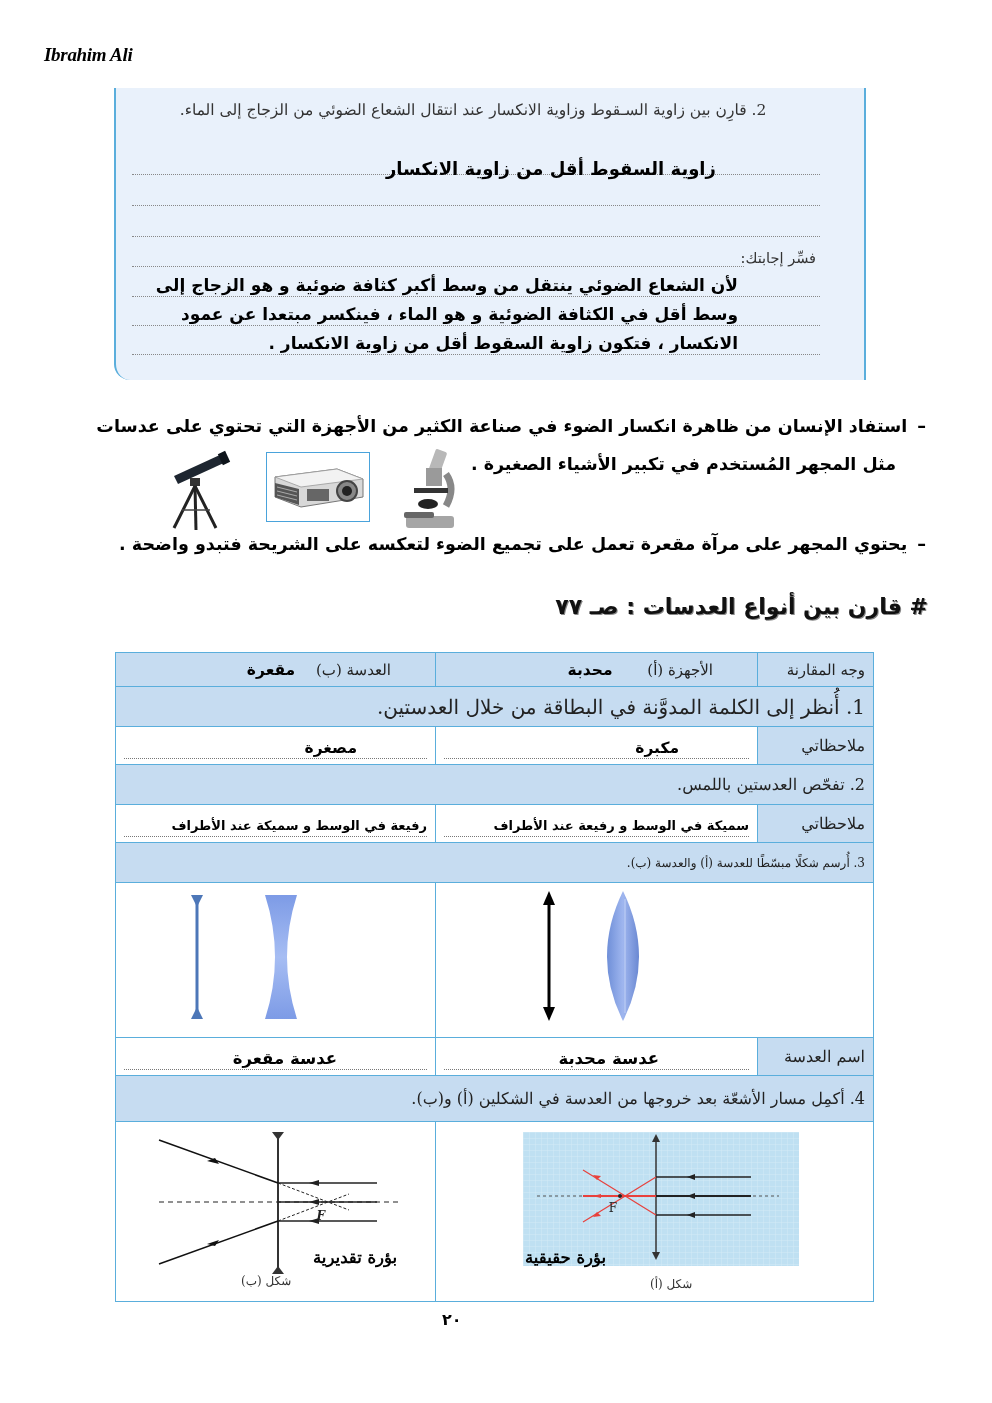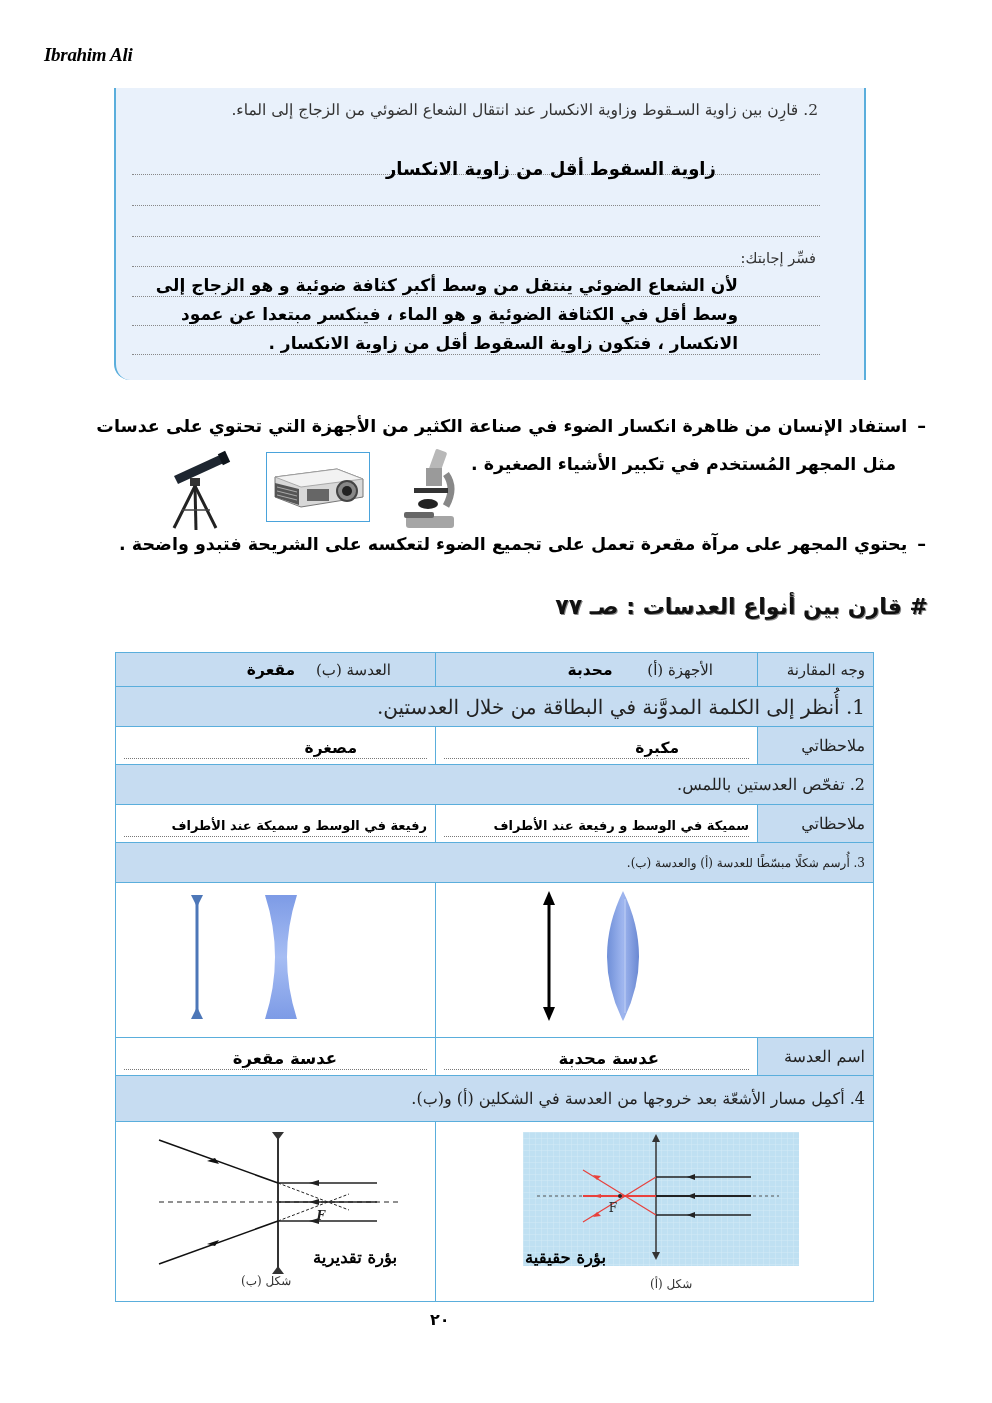--- a/index.html
+++ b/index.html
@@ -2,21 +2,21 @@
 <html><head>
   <meta charset="utf-8">
   <style>
     html, body { margin: 0; padding: 0; background: #ffffff; }
     body { width: 992px; height: 1403px; position: relative; overflow: hidden; font-family: "DejaVu Sans", sans-serif; color: #000; }
 
     .author { position: absolute; left: 44px; top: 44px; font-family: "Liberation Serif", serif; font-style: italic; font-weight: bold; font-size: 19px; letter-spacing: -0.3px; }
 
     
     .qbox { position: absolute; left: 114px; top: 88px; width: 752px; height: 292px; background: #e9f1fb; border-left: 2px solid #5aaedc; border-right: 2px solid #5aaedc; border-bottom-left-radius: 16px; box-sizing: border-box; }
-    .qtext { position: absolute; right: 46px; top: 6px; width: 690px; direction: rtl; text-align: right; font-family: "DejaVu Serif", serif; font-size: 15.5px; line-height: 32px; color: #333; }
+    .qtext { position: absolute; right: 46px; top: 6px; width: 690px; direction: rtl; text-align: center; font-family: "DejaVu Serif", serif; font-size: 15.5px; line-height: 32px; color: #333; }
     .dotline { position: absolute; left: 16px; width: 688px; border-bottom: 1px dotted #888; height: 0; }
     .ans-main { position: absolute; left: 270px; top: 70px; font-family: "DejaVu Sans", sans-serif; font-weight: bold; font-size: 18px; direction: rtl; }
     .explain-label { position: absolute; right: 48px; top: 162px; direction: rtl; font-family: "DejaVu Serif", serif; font-size: 14.5px; color: #333; }
     .explain { position: absolute; left: 32px; top: 183px; width: 590px; direction: rtl; font-weight: bold; font-size: 17px; line-height: 29px; }
 
     
     .bullet { position: absolute; right: 66px; direction: rtl; text-align: right; font-weight: bold; font-size: 17.5px; line-height: 38px; }
     .bullet .dash { display: inline-block; margin-left: 10px; }
     .b1 { top: 407px; width: 860px; }
     .b2 { top: 525px; width: 860px; }
@@ -31,21 +31,21 @@
     .ltable { position: absolute; left: 115px; top: 652px; width: 758px; border-collapse: collapse; direction: rtl; table-layout: fixed; }
     .ltable td { border: 1.5px solid #5aaedc; padding: 0 8px; font-family: "DejaVu Serif", serif; font-size: 15px; color: #222; vertical-align: middle; }
     .hdr { background: #c6dcf1; }
     .wht { background: #ffffff; }
     .ans { font-family: "DejaVu Sans", sans-serif; font-weight: bold; font-size: 15.5px; color: #000; }
     .dotfill { display: block; border-bottom: 1px dotted #777; line-height: 20px; padding-top: 6px; }
     .ans-sm { font-family: "DejaVu Sans", sans-serif; font-weight: bold; font-size: 13px; color: #000; white-space: nowrap; }
     .cell-rel { position: relative; }
     .fig-label { position: absolute; font-family: "DejaVu Serif", serif; font-size: 12px; color: #333; }
     .focus-label { position: absolute; font-weight: bold; font-size: 16.5px; direction: rtl; color: #000; }
-    .page-num { position: absolute; left: 430px; top: 1310px; font-weight: bold; font-size: 16px; }
+    .page-num { position: absolute; left: 442px; top: 1310px; font-weight: bold; font-size: 16px; }
   </style>
 </head>
 <body>
 
 <div class="author">Ibrahim Ali</div>
 
 <div class="qbox">
   <div class="qtext">2. قارِن بين زاوية السـقوط وزاوية الانكسار عند انتقال الشعاع الضوئي من الزجاج إلى الماء.</div>
   <div class="dotline" style="top:86px"></div>
   <div class="ans-main">زاوية السقوط أقل من زاوية الانكسار</div>

